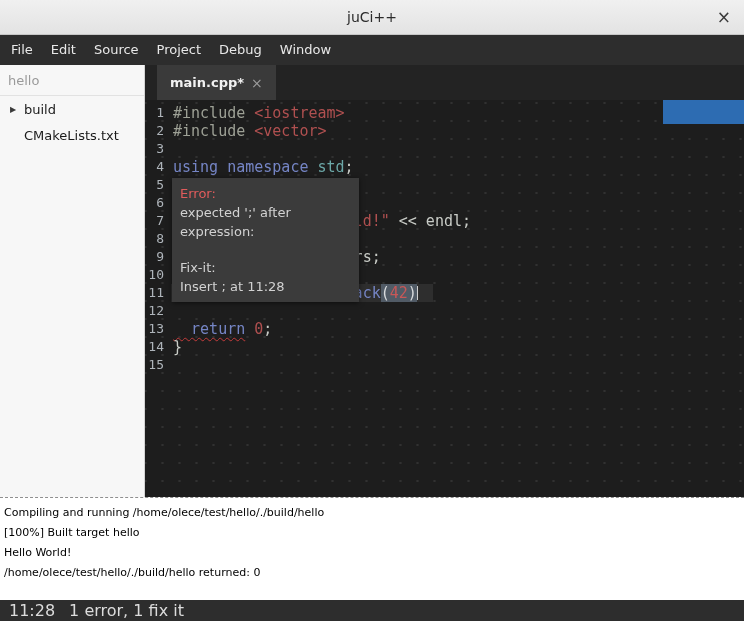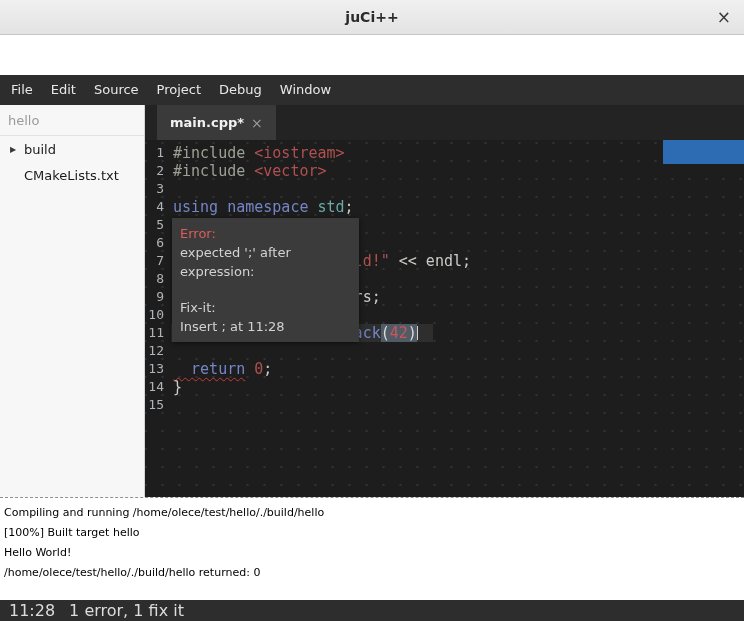--- a/index.html
+++ b/index.html
@@ -3,26 +3,26 @@
 <meta charset="utf-8">
 <style>
   * { margin:0; padding:0; box-sizing:border-box; }
   html,body { width:744px; height:621px; overflow:hidden; }
   body { font-family:"DejaVu Sans", sans-serif; background:#fff; }
   .window { width:744px; height:621px; display:flex; flex-direction:column; }
 
   
   .titlebar { height:35px; flex:none; background:linear-gradient(#f0f0f0,#e3e3e3);
     border-bottom:1px solid #c6c6c6; position:relative; display:flex; align-items:center; justify-content:center; }
-  .title { font-weight:bold; font-size:14px; color:#2b2b2b; }
+  .title { font-weight:normal; font-size:14px; color:#2b2b2b; }
   .close-btn { position:absolute; right:13px; top:50%; transform:translateY(-50%);
     font-size:17px; line-height:1; color:#3a3a3a; cursor:default; }
 
   
-  .menubar { height:30px; flex:none; background:#2d2d2d; display:flex; align-items:center; padding-left:2px;margin-top:40px; }
+  .menubar { height:30px; flex:none; background:#2d2d2d; display:flex; align-items:center; padding-left:2px; }
   .menu-item { color:#e8e8e8; font-size:13px; line-height:30px; padding:0 9px; }
 
   
   .main { flex:1; display:flex; min-height:0; }
 
   
   .sidebar { width:145px; flex:none; background:#f7f7f7; border-right:1px solid #d4d4d4; font-size:13px; }
   .project-header { color:#9a9a9a; padding:8px 8px 7px; border-bottom:1px solid #e2e2e2; }
   .tree-row { height:26px; display:flex; align-items:center; color:#1a1a1a; }
   .tree-row.selected { background:#3f81c9; color:#ffffff; }

